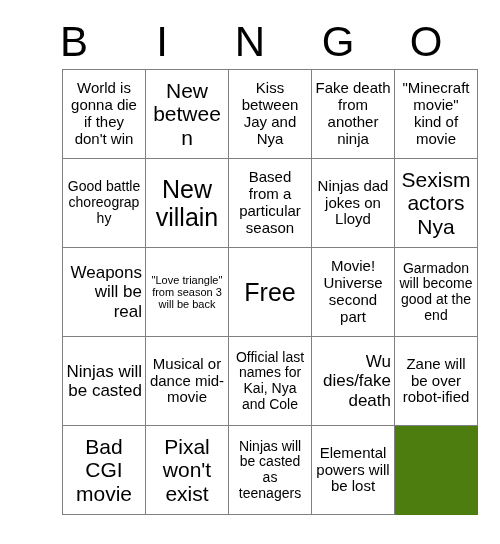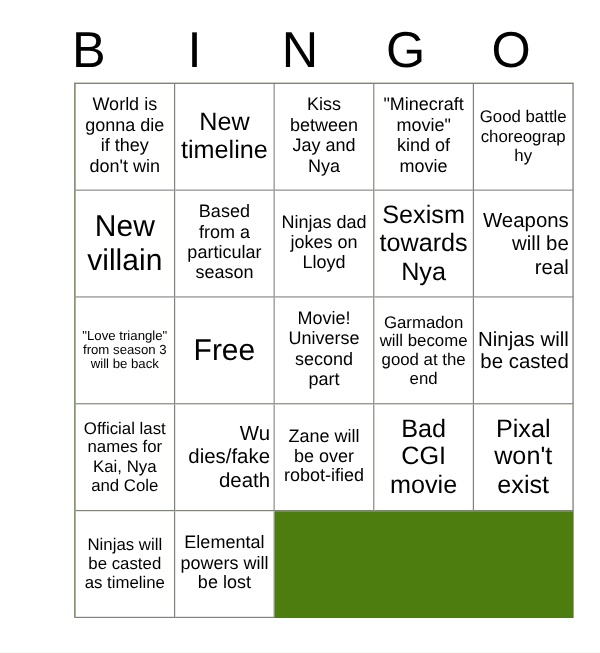--- a/index.html
+++ b/index.html
@@ -104,77 +104,83 @@
     <div class="letter">G</div>
     <div class="letter">O</div>
   </div>
 
   <div class="bingo-grid">
 
   <div class="bingo-cell fs-md">
         <span class="cell-text">World is gonna die if they don't win</span>
       </div>
       <div class="bingo-cell fs-xl">
-        <span class="cell-text">New timeline</span>
+        <span class="cell-text">New between</span>
       </div>
       <div class="bingo-cell fs-md">
         <span class="cell-text">Kiss between Jay and Nya</span>
+      </div>
+      <div class="bingo-cell fs-md">
+        <span class="cell-text">Fake death from another ninja</span>
       </div>
       <div class="bingo-cell fs-md">
         <span class="cell-text">"Minecraft movie" kind of movie</span>
       </div>
       <div class="bingo-cell fs-sm">
         <span class="cell-text">Good battle choreography</span>
       </div>
       <div class="bingo-cell fs-2xl">
         <span class="cell-text">New villain</span>
       </div>
       <div class="bingo-cell fs-md">
         <span class="cell-text">Based from a particular season</span>
       </div>
       <div class="bingo-cell fs-md">
         <span class="cell-text">Ninjas dad jokes on Lloyd</span>
       </div>
       <div class="bingo-cell fs-xl">
-        <span class="cell-text">Sexism towards Nya</span>
+        <span class="cell-text">Sexism actors Nya</span>
       </div>
       <div class="bingo-cell fs-lg">
         <span class="cell-text">Weapons will be real</span>
       </div>
       <div class="bingo-cell fs-xs">
         <span class="cell-text">"Love triangle" from season 3 will be back</span>
       </div>
       <div class="bingo-cell fs-3xl">
         <span class="cell-text">Free</span>
       </div>
       <div class="bingo-cell fs-md">
         <span class="cell-text">Movie! Universe second part</span>
       </div>
       <div class="bingo-cell fs-sm">
         <span class="cell-text">Garmadon will become good at the end</span>
       </div>
       <div class="bingo-cell fs-lg">
         <span class="cell-text">Ninjas will be casted</span>
       </div>
+      <div class="bingo-cell fs-md">
+        <span class="cell-text">Musical or dance mid-movie</span>
+      </div>
       <div class="bingo-cell fs-sm">
         <span class="cell-text">Official last names for Kai, Nya and Cole</span>
       </div>
       <div class="bingo-cell fs-lg">
         <span class="cell-text">Wu dies/fake death</span>
       </div>
       <div class="bingo-cell fs-md">
         <span class="cell-text">Zane will be over robot-ified</span>
       </div>
       <div class="bingo-cell fs-xl">
         <span class="cell-text">Bad CGI movie</span>
       </div>
       <div class="bingo-cell fs-xl">
         <span class="cell-text">Pixal won't exist</span>
       </div>
       <div class="bingo-cell fs-sm">
-        <span class="cell-text">Ninjas will be casted as timeline</span>
+        <span class="cell-text">Ninjas will be casted as teenagers</span>
       </div>
       <div class="bingo-cell fs-md">
         <span class="cell-text">Elemental powers will be lost</span>
       </div>
     </div>
 
 </div>
 
 </body></html>

